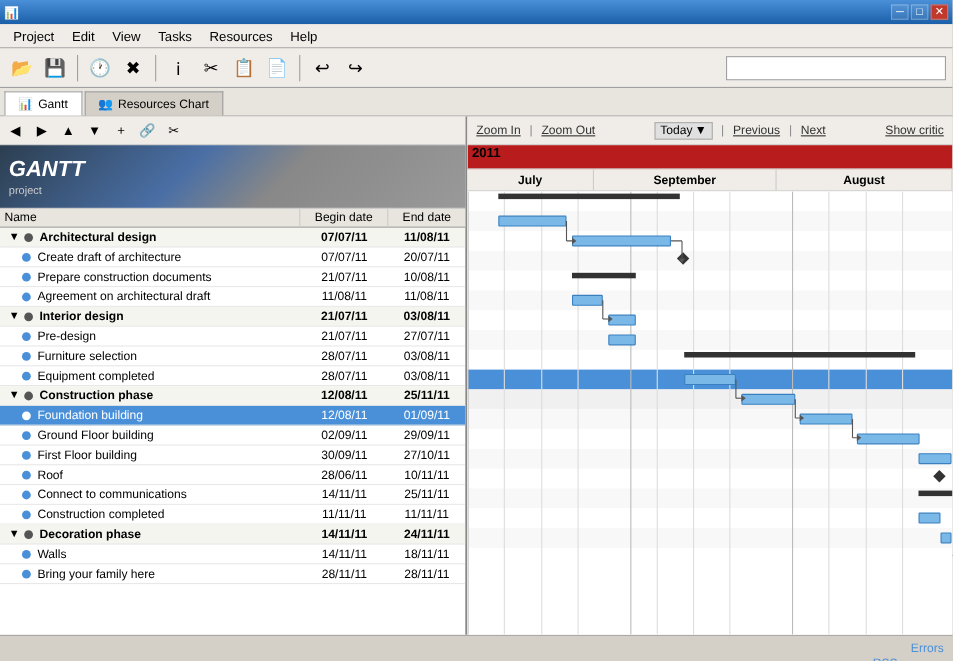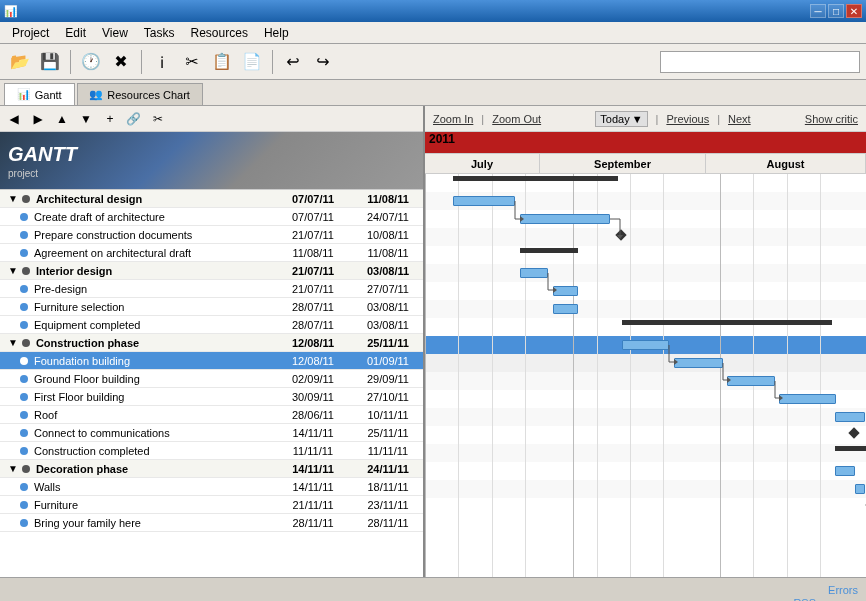--- a/index.html
+++ b/index.html
@@ -301,40 +301,45 @@
       <div class="sub-tb-btn">✂</div>
     </div>
 
     <div id="logo-area">
       <div>
         <div id="logo-text">GANTT</div>
         <div id="logo-sub">project</div>
       </div>
     </div>
 
+    <div id="table-header">
+      <div class="col-name">Name</div>
+      <div class="col-begin">Begin date</div>
+      <div class="col-end">End date</div>
+    </div>
 
     <div id="task-table">
 
       <div class="task-row group">
         <div class="row-name indent1">
           <span class="collapse-btn">▼</span>
           <span class="task-dot" style="background:#555;"></span>
           <span>Architectural design</span>
         </div>
         <div class="row-begin">07/07/11</div>
         <div class="row-end">11/08/11</div>
       </div>
 
       <div class="task-row">
         <div class="row-name indent2">
           <span class="task-dot"></span>
           <span>Create draft of architecture</span>
         </div>
         <div class="row-begin">07/07/11</div>
-        <div class="row-end">24/07/11</div>
+        <div class="row-end">20/07/11</div>
       </div>
 
       <div class="task-row">
         <div class="row-name indent2">
           <span class="task-dot"></span>
           <span>Prepare construction documents</span>
         </div>
         <div class="row-begin">21/07/11</div>
         <div class="row-end">10/08/11</div>
       </div>
@@ -461,28 +466,20 @@
 
       <div class="task-row">
         <div class="row-name indent2">
           <span class="task-dot"></span>
           <span>Walls</span>
         </div>
         <div class="row-begin">14/11/11</div>
         <div class="row-end">18/11/11</div>
       </div>
 
-      <div class="task-row">
-        <div class="row-name indent2">
-          <span class="task-dot"></span>
-          <span>Furniture</span>
-        </div>
-        <div class="row-begin">21/11/11</div>
-        <div class="row-end">23/11/11</div>
-      </div>
 
       <div class="task-row">
         <div class="row-name indent2">
           <span class="task-dot"></span>
           <span>Bring your family here</span>
         </div>
         <div class="row-begin">28/11/11</div>
         <div class="row-end">28/11/11</div>
       </div>
 

